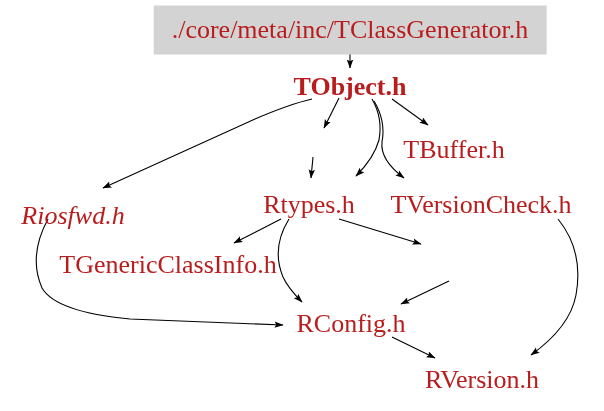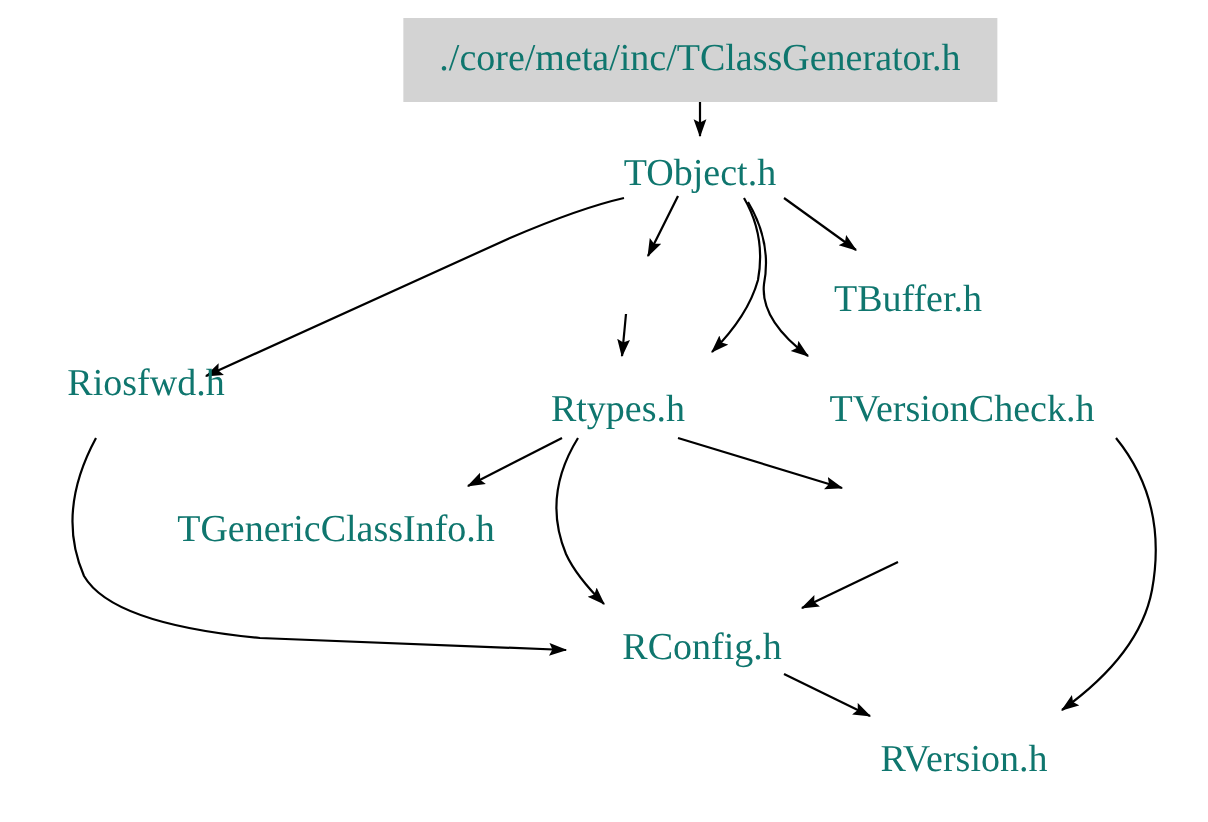--- a/index.html
+++ b/index.html
@@ -18,23 +18,23 @@
   #edge-layer {
     position: absolute;
     left: 0;
     top: 0;
     width: 604px;
     height: 411px;
   }
   .graph-node {
     position: absolute;
     white-space: nowrap;
-    color: #0f766e;
+    color: #b91c1c;
     font-family: "Liberation Serif", "DejaVu Serif", serif;
-    font-size: 19px;
+    font-size: 26px;
     line-height: 1;
     text-align: center;
     transform: translate(-50%, -50%);
     z-index: 2;
   }
   .graph-node.root-node {
     background: #d3d3d3;
     padding: 11px 18px 12px 18px;
   }
 </style>
@@ -62,26 +62,26 @@
       <path d="M289,219 Q271,248 283,277 Q288,288 302,302"></path>
       <path d="M48,219 Q28,256 42,288 Q56,312 130,319 L283,325"></path>
       <path d="M449,281 L401,304"></path>
       <path d="M392,337 L435,358"></path>
       <path d="M558,219 Q584,251 576,295 Q570,327 531,355"></path>
     </g>
   </svg>
 
   <div class="graph-node root-node" style="left:350px; top:30px;">./core/meta/inc/TClassGenerator.h</div>
 
-  <div class="graph-node" style="left:350px; top:87px;">TObject.h</div>
+  <div class="graph-node" style="left:350px; top:87px;font-weight:bold;">TObject.h</div>
 
 
   <div class="graph-node" style="left:454px; top:150px;">TBuffer.h</div>
 
-  <div class="graph-node" style="left:73px; top:192px;">Riosfwd.h</div>
+  <div class="graph-node" style="left:73px; top:216px;font-style:italic;">Riosfwd.h</div>
 
   <div class="graph-node" style="left:309px; top:205px;">Rtypes.h</div>
 
   <div class="graph-node" style="left:481px; top:205px;">TVersionCheck.h</div>
 
   <div class="graph-node" style="left:168px; top:265px;">TGenericClassInfo.h</div>
 
 
 
   <div class="graph-node" style="left:351px; top:324px;">RConfig.h</div>

